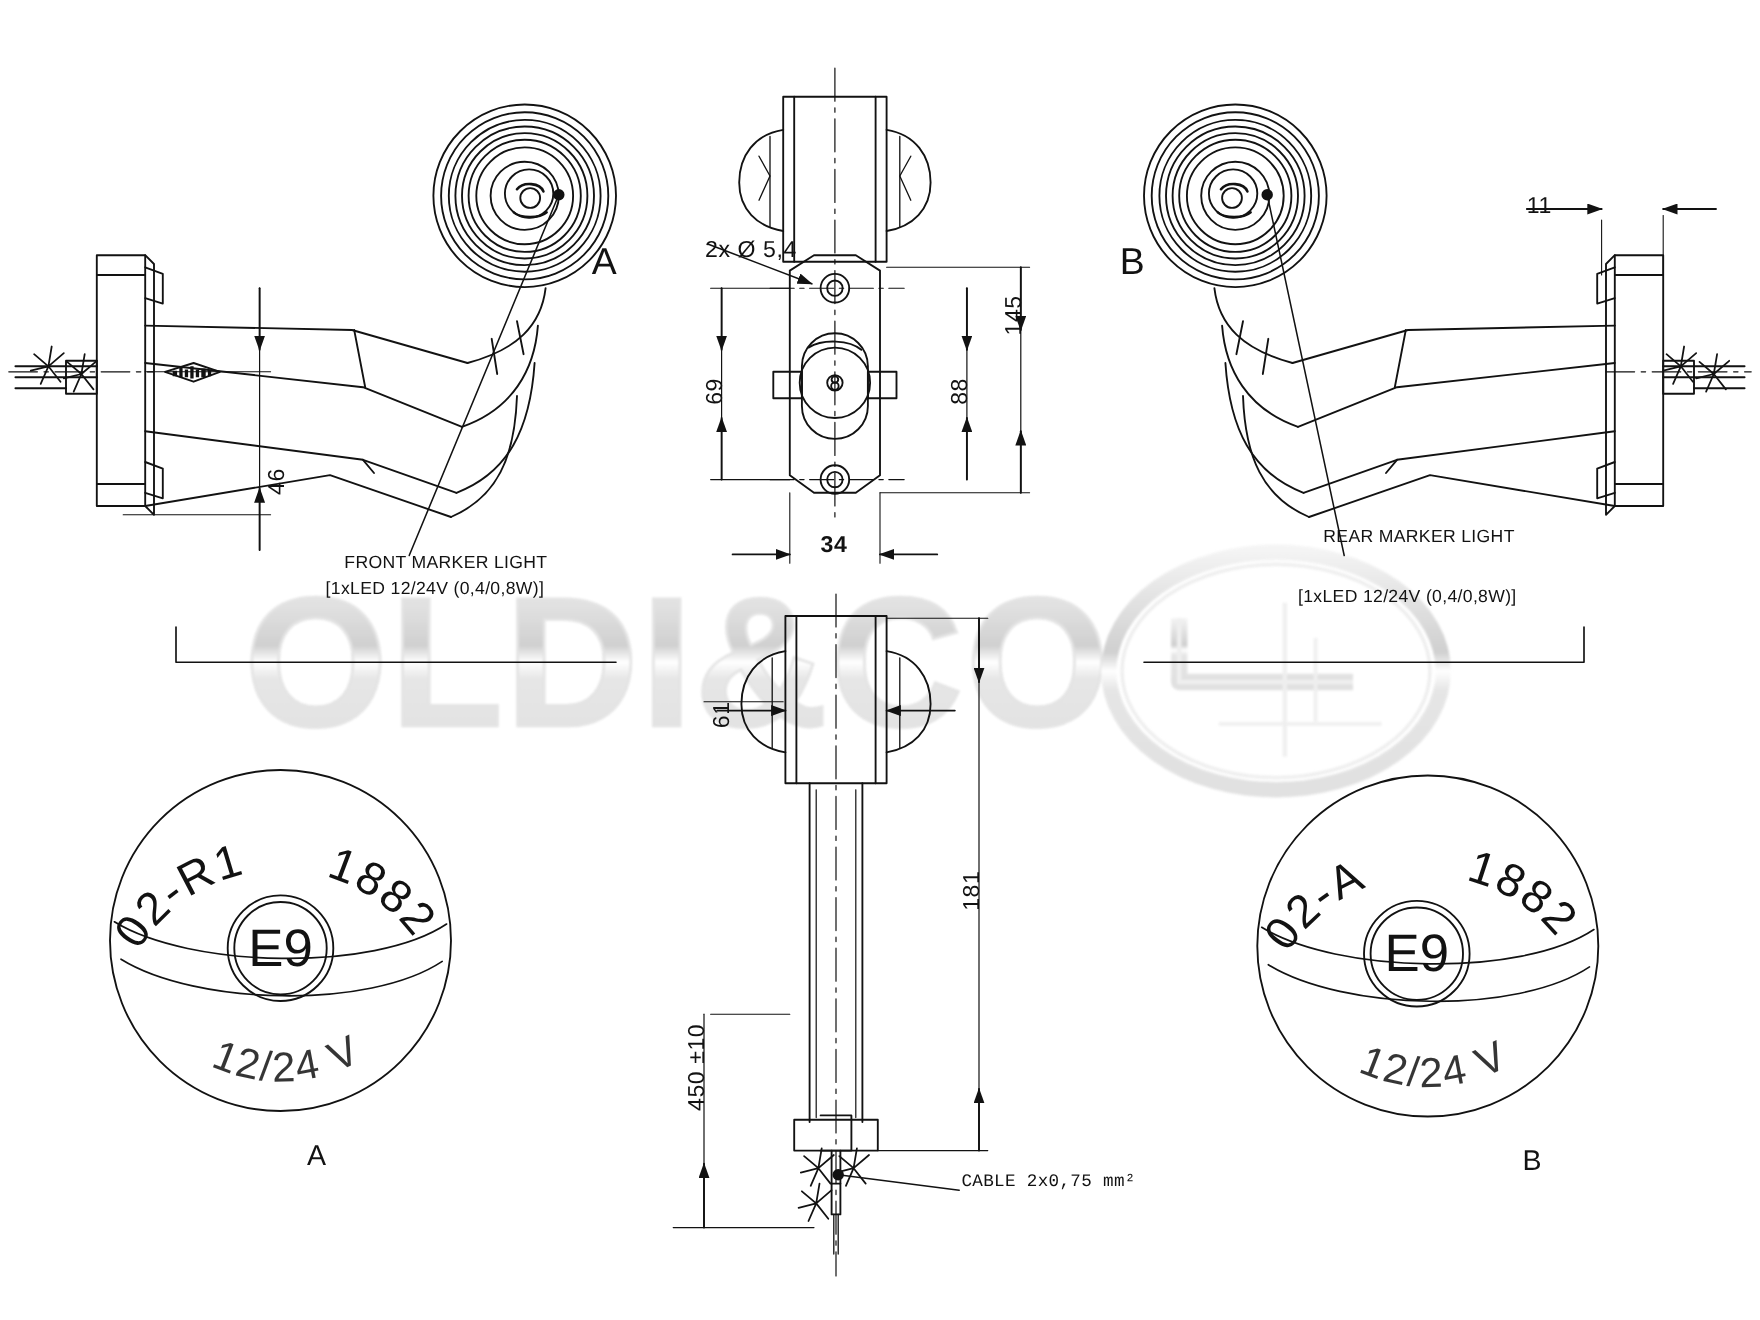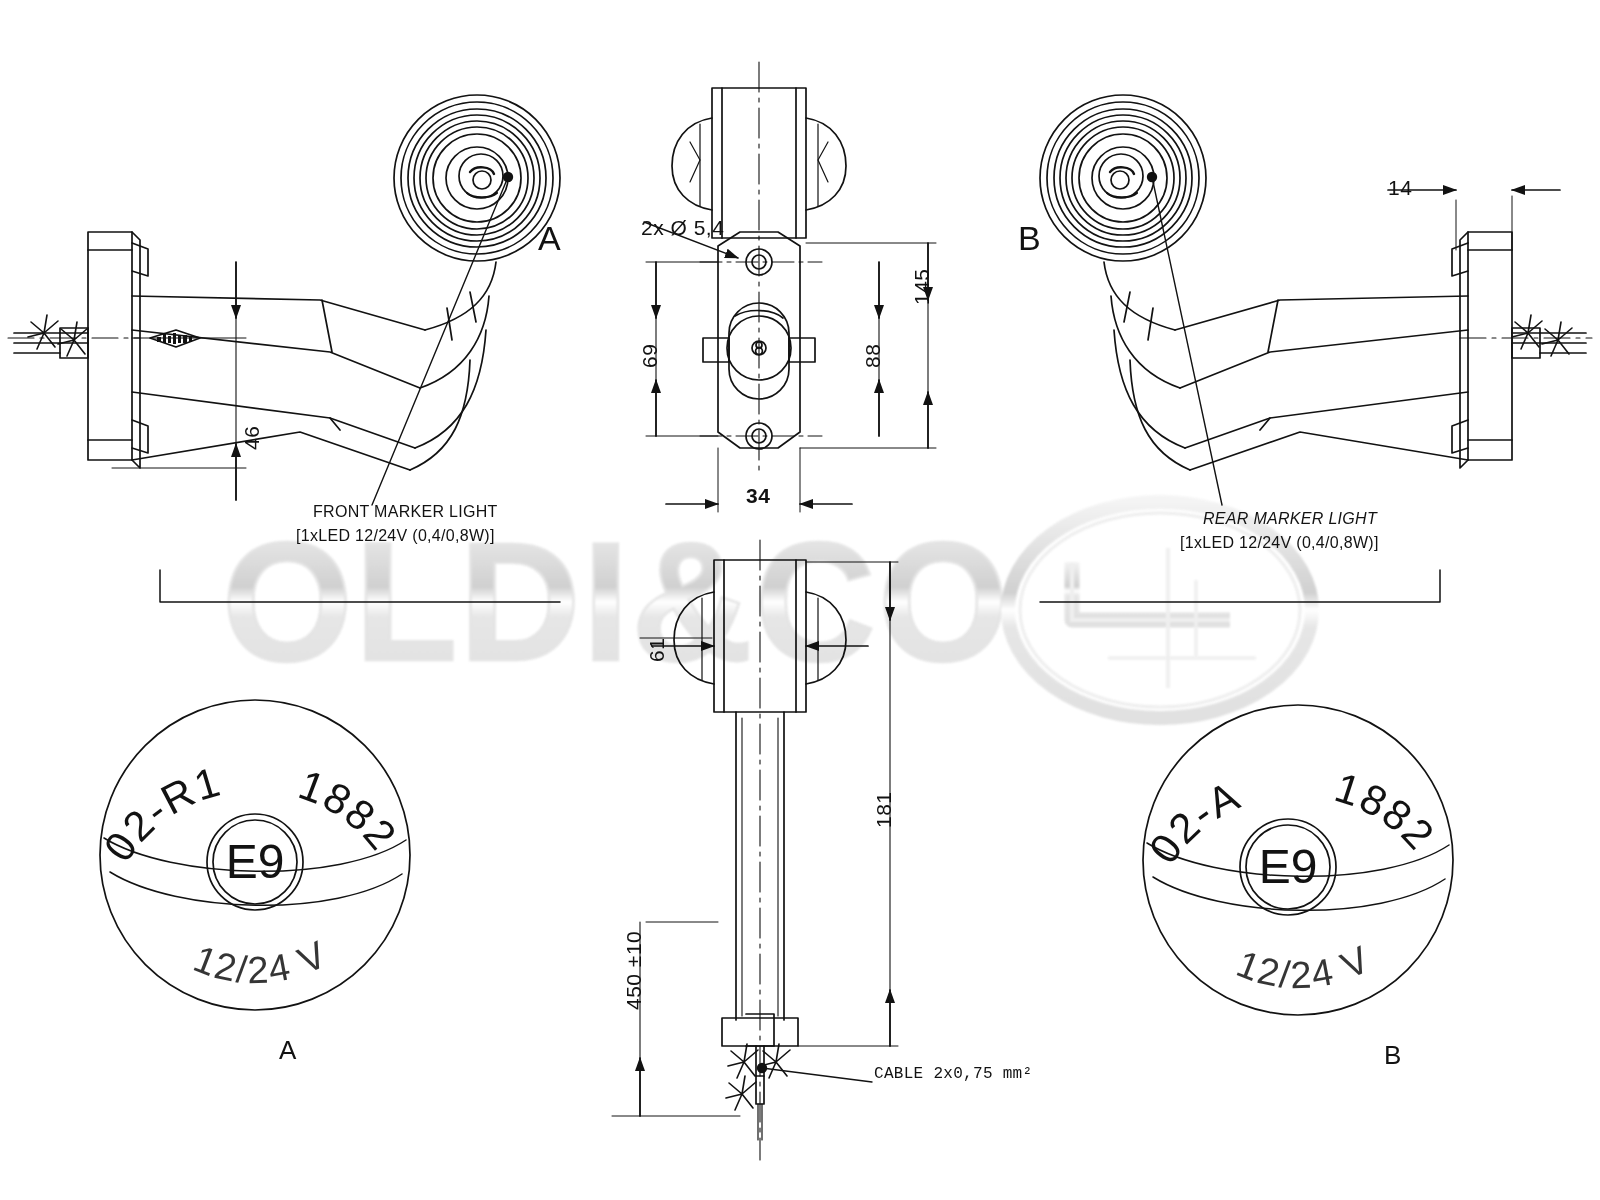--- a/index.html
+++ b/index.html
@@ -343,33 +343,33 @@
     </g>
   </svg>
 
   <div class="txt big" style="left:538px;top:218px;">A</div>
 
   <div class="txt big" style="left:1018px;top:218px;">B</div>
 
   <div class="txt note" style="left:313px;top:503px;">FRONT MARKER LIGHT</div>
   <div class="txt note" style="left:296px;top:527px;">[1xLED 12/24V (0,4/0,8W)]</div>
 
-  <div class="txt note" style="left:1203px;top:510px;font-style:italic;">REAR MARKER LIGHT</div>
+  <div class="txt note" style="left:1203px;top:480px;">REAR MARKER LIGHT</div>
   <div class="txt note" style="left:1180px;top:534px;">[1xLED 12/24V (0,4/0,8W)]</div>
 
   <div class="txt dim" style="left:641px;top:216px;text-align:center;">2x Ø 5,4</div>
 
   <div class="txt dim rot90" style="left:910px;top:305px;">145</div>
   <div class="txt dim rot90" style="left:861px;top:368px;">88</div>
   <div class="txt dim rot90" style="left:638px;top:368px;">69</div>
   <div class="txt dim" style="left:746px;top:484px;font-weight:bold;">34</div>
 
   <div class="txt dim rot90" style="left:240px;top:450px;">46</div>
 
-  <div class="txt dim" style="left:1388px;top:176px;">14</div>
+  <div class="txt dim" style="left:1388px;top:176px;">11</div>
 
   <div class="txt dim rot90" style="left:645px;top:662px;">61</div>
   <div class="txt dim rot90" style="left:872px;top:828px;">181</div>
   <div class="txt dim rot90" style="left:622px;top:1010px;">450 ±10</div>
 
   <div class="txt note" style="left:874px;top:1065px;font-family:Liberation Mono, monospace;">CABLE 2x0,75 mm²</div>
 
   <div class="txt mid" style="left:279px;top:1035px;">A</div>
   <div class="txt mid" style="left:1384px;top:1040px;">B</div>
 

